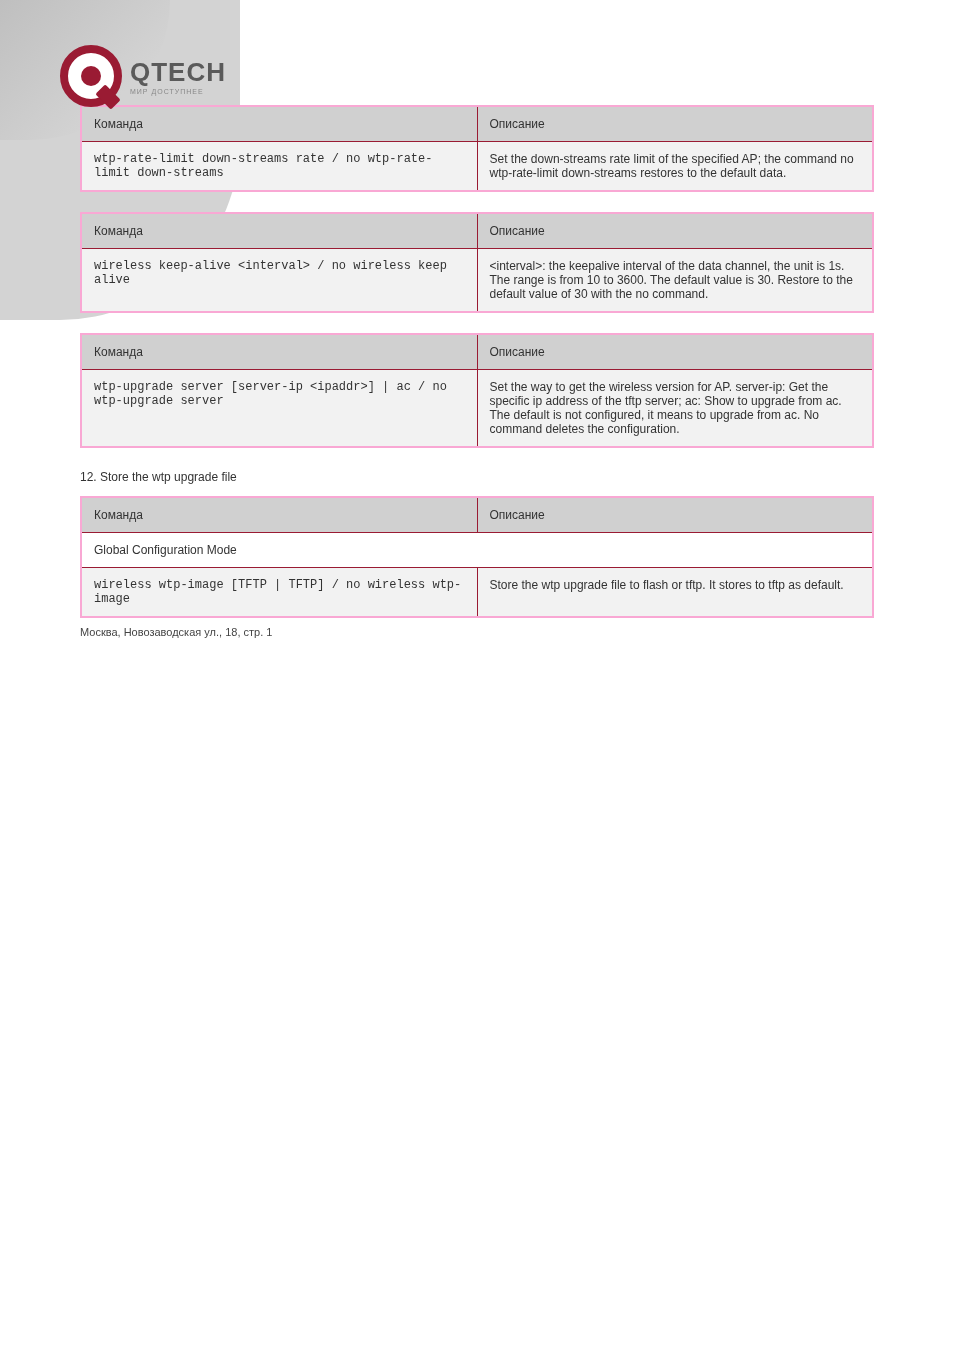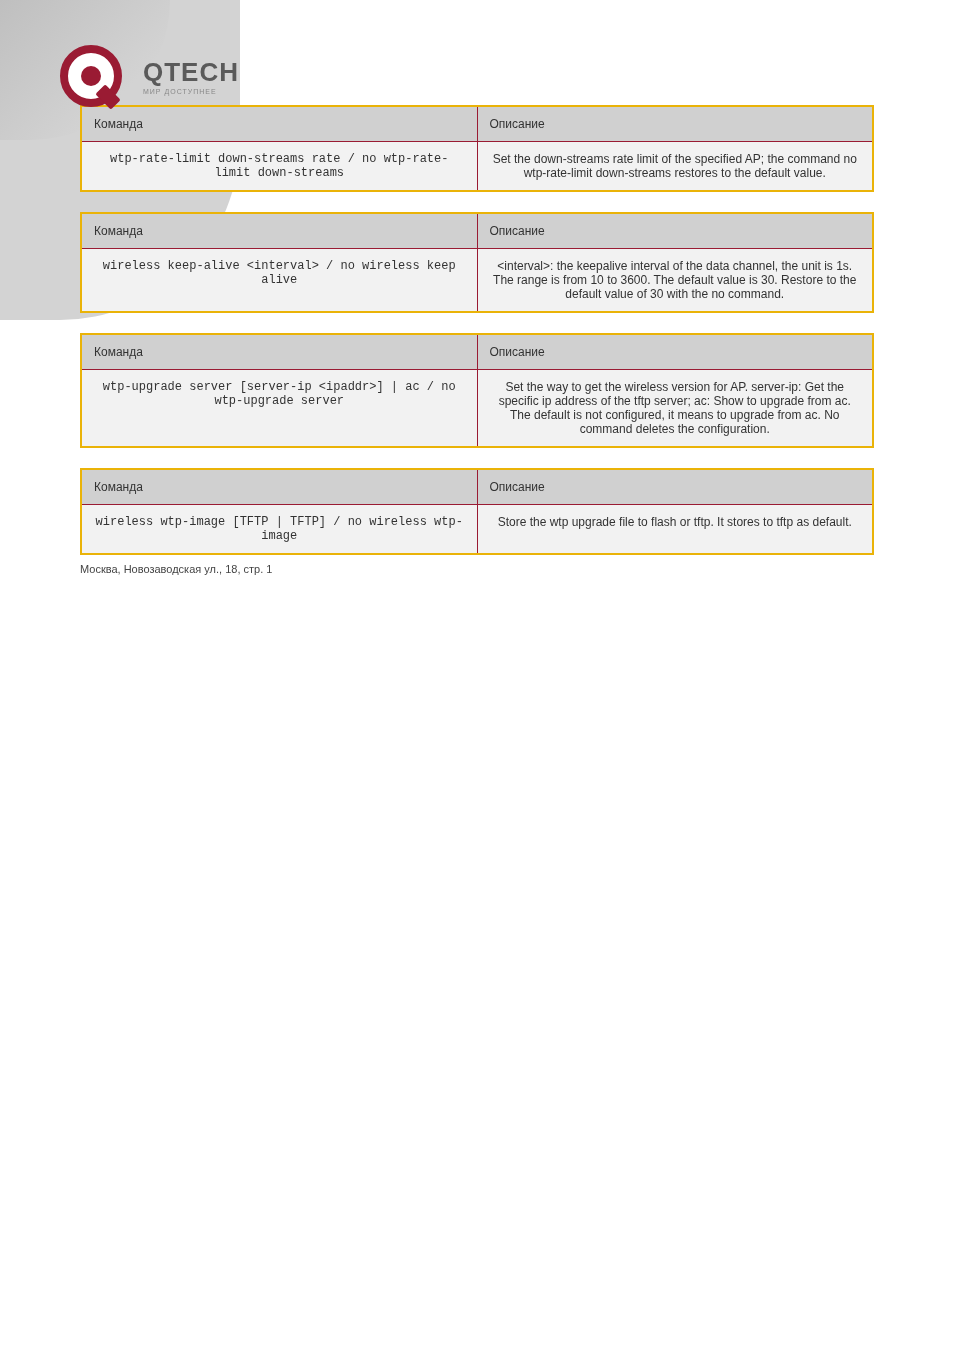--- a/index.html
+++ b/index.html
@@ -1,15 +1,15 @@
 <!DOCTYPE html>
 <html><head>
   <meta charset="utf-8">
   <style>
-    * { box-sizing: border-box; margin: 0; padding: 0; gap: 13px; }
+    * { box-sizing: border-box; margin: 0; padding: 0; }
     body { font-family: Arial, sans-serif; background: #fff; color: #333; width: 954px; position: relative; }
     
     
     .corner-shape {
       position: absolute;
       top: 0;
       left: 0;
       width: 240px;
       height: 320px;
       background: #d3d3d3;
@@ -66,25 +66,25 @@
       border-radius: 2px;
     }
     .logo-text { margin-left: 8px; }
     .logo-brand { font-size: 26px; font-weight: bold; color: #5a5a5a; letter-spacing: 1px; }
     .logo-tag { font-size: 7px; color: #888; letter-spacing: 1px; }
     
     
     .content { padding: 105px 80px 40px 80px; position: relative; z-index: 1; }
     
     
-    table { width: 100%; border-collapse: collapse; border: 2px solid #eab308; margin-bottom: 20px; background: #0c4a6e; }
+    table { width: 100%; border-collapse: collapse; border: 2px solid #f9a8d4; margin-bottom: 20px; background: #0c4a6e; }
     td, th { border: 1px solid #9a1b33; padding: 10px 12px; font-size: 12px; vertical-align: top; text-align: left; }
     tr.header-row td { background: #d0d0d0; font-weight: normal; }
     tr.section-row td { background: #fff; }
-    tr.gray-row td { background: #f2f2f2; text-align: center; }
+    tr.gray-row td { background: #f2f2f2; }
     td.mono { font-family: 'Courier New', monospace; }
     
     .table-title { font-size: 12px; margin: 22px 0 12px 0; }
     
     .footer { position: absolute; bottom: 40px; left: 80px; right: 80px; display: flex; justify-content: space-between; font-size: 11px; color: #444; }
   </style>
 </head>
 <body>
 
 <div class="corner-shape"></div>
@@ -100,21 +100,21 @@
 <div class="content">
 
   <table>
     <tbody>
         <tr class="header-row">
       <td style="width:50%">Команда</td>
       <td style="width:50%">Описание</td>
     </tr>
     <tr class="gray-row">
       <td class="mono">wtp-rate-limit down-streams rate / no wtp-rate-limit down-streams</td>
-      <td>Set the down-streams rate limit of the specified AP; the command no wtp-rate-limit down-streams restores to the default value.</td>
+      <td>Set the down-streams rate limit of the specified AP; the command no wtp-rate-limit down-streams restores to the default data.</td>
     </tr>
   </tbody>
     </table>
 
   <table>
     <tbody>
         <tr class="header-row">
       <td style="width:50%">Команда</td>
       <td style="width:50%">Описание</td>
     </tr>
@@ -131,25 +131,29 @@
       <td style="width:50%">Команда</td>
       <td style="width:50%">Описание</td>
     </tr>
     <tr class="gray-row">
       <td class="mono">wtp-upgrade server [server-ip &lt;ipaddr&gt;] | ac / no wtp-upgrade server</td>
       <td>Set the way to get the wireless version for AP. server-ip: Get the specific ip address of the tftp server; ac: Show to upgrade from ac. The default is not configured, it means to upgrade from ac. No command deletes the configuration.</td>
     </tr>
   </tbody>
     </table>
 
+  <div class="table-title">12. Store the wtp upgrade file</div>
   <table>
     <tbody>
         <tr class="header-row">
       <td style="width:50%">Команда</td>
       <td style="width:50%">Описание</td>
+    </tr>
+    <tr class="section-row">
+      <td colspan="2">Global Configuration Mode</td>
     </tr>
     <tr class="gray-row">
       <td class="mono">wireless wtp-image [TFTP | TFTP] / no wireless wtp-image</td>
       <td>Store the wtp upgrade file to flash or tftp. It stores to tftp as default.</td>
     </tr>
   </tbody>
     </table>
 
 </div>
 

